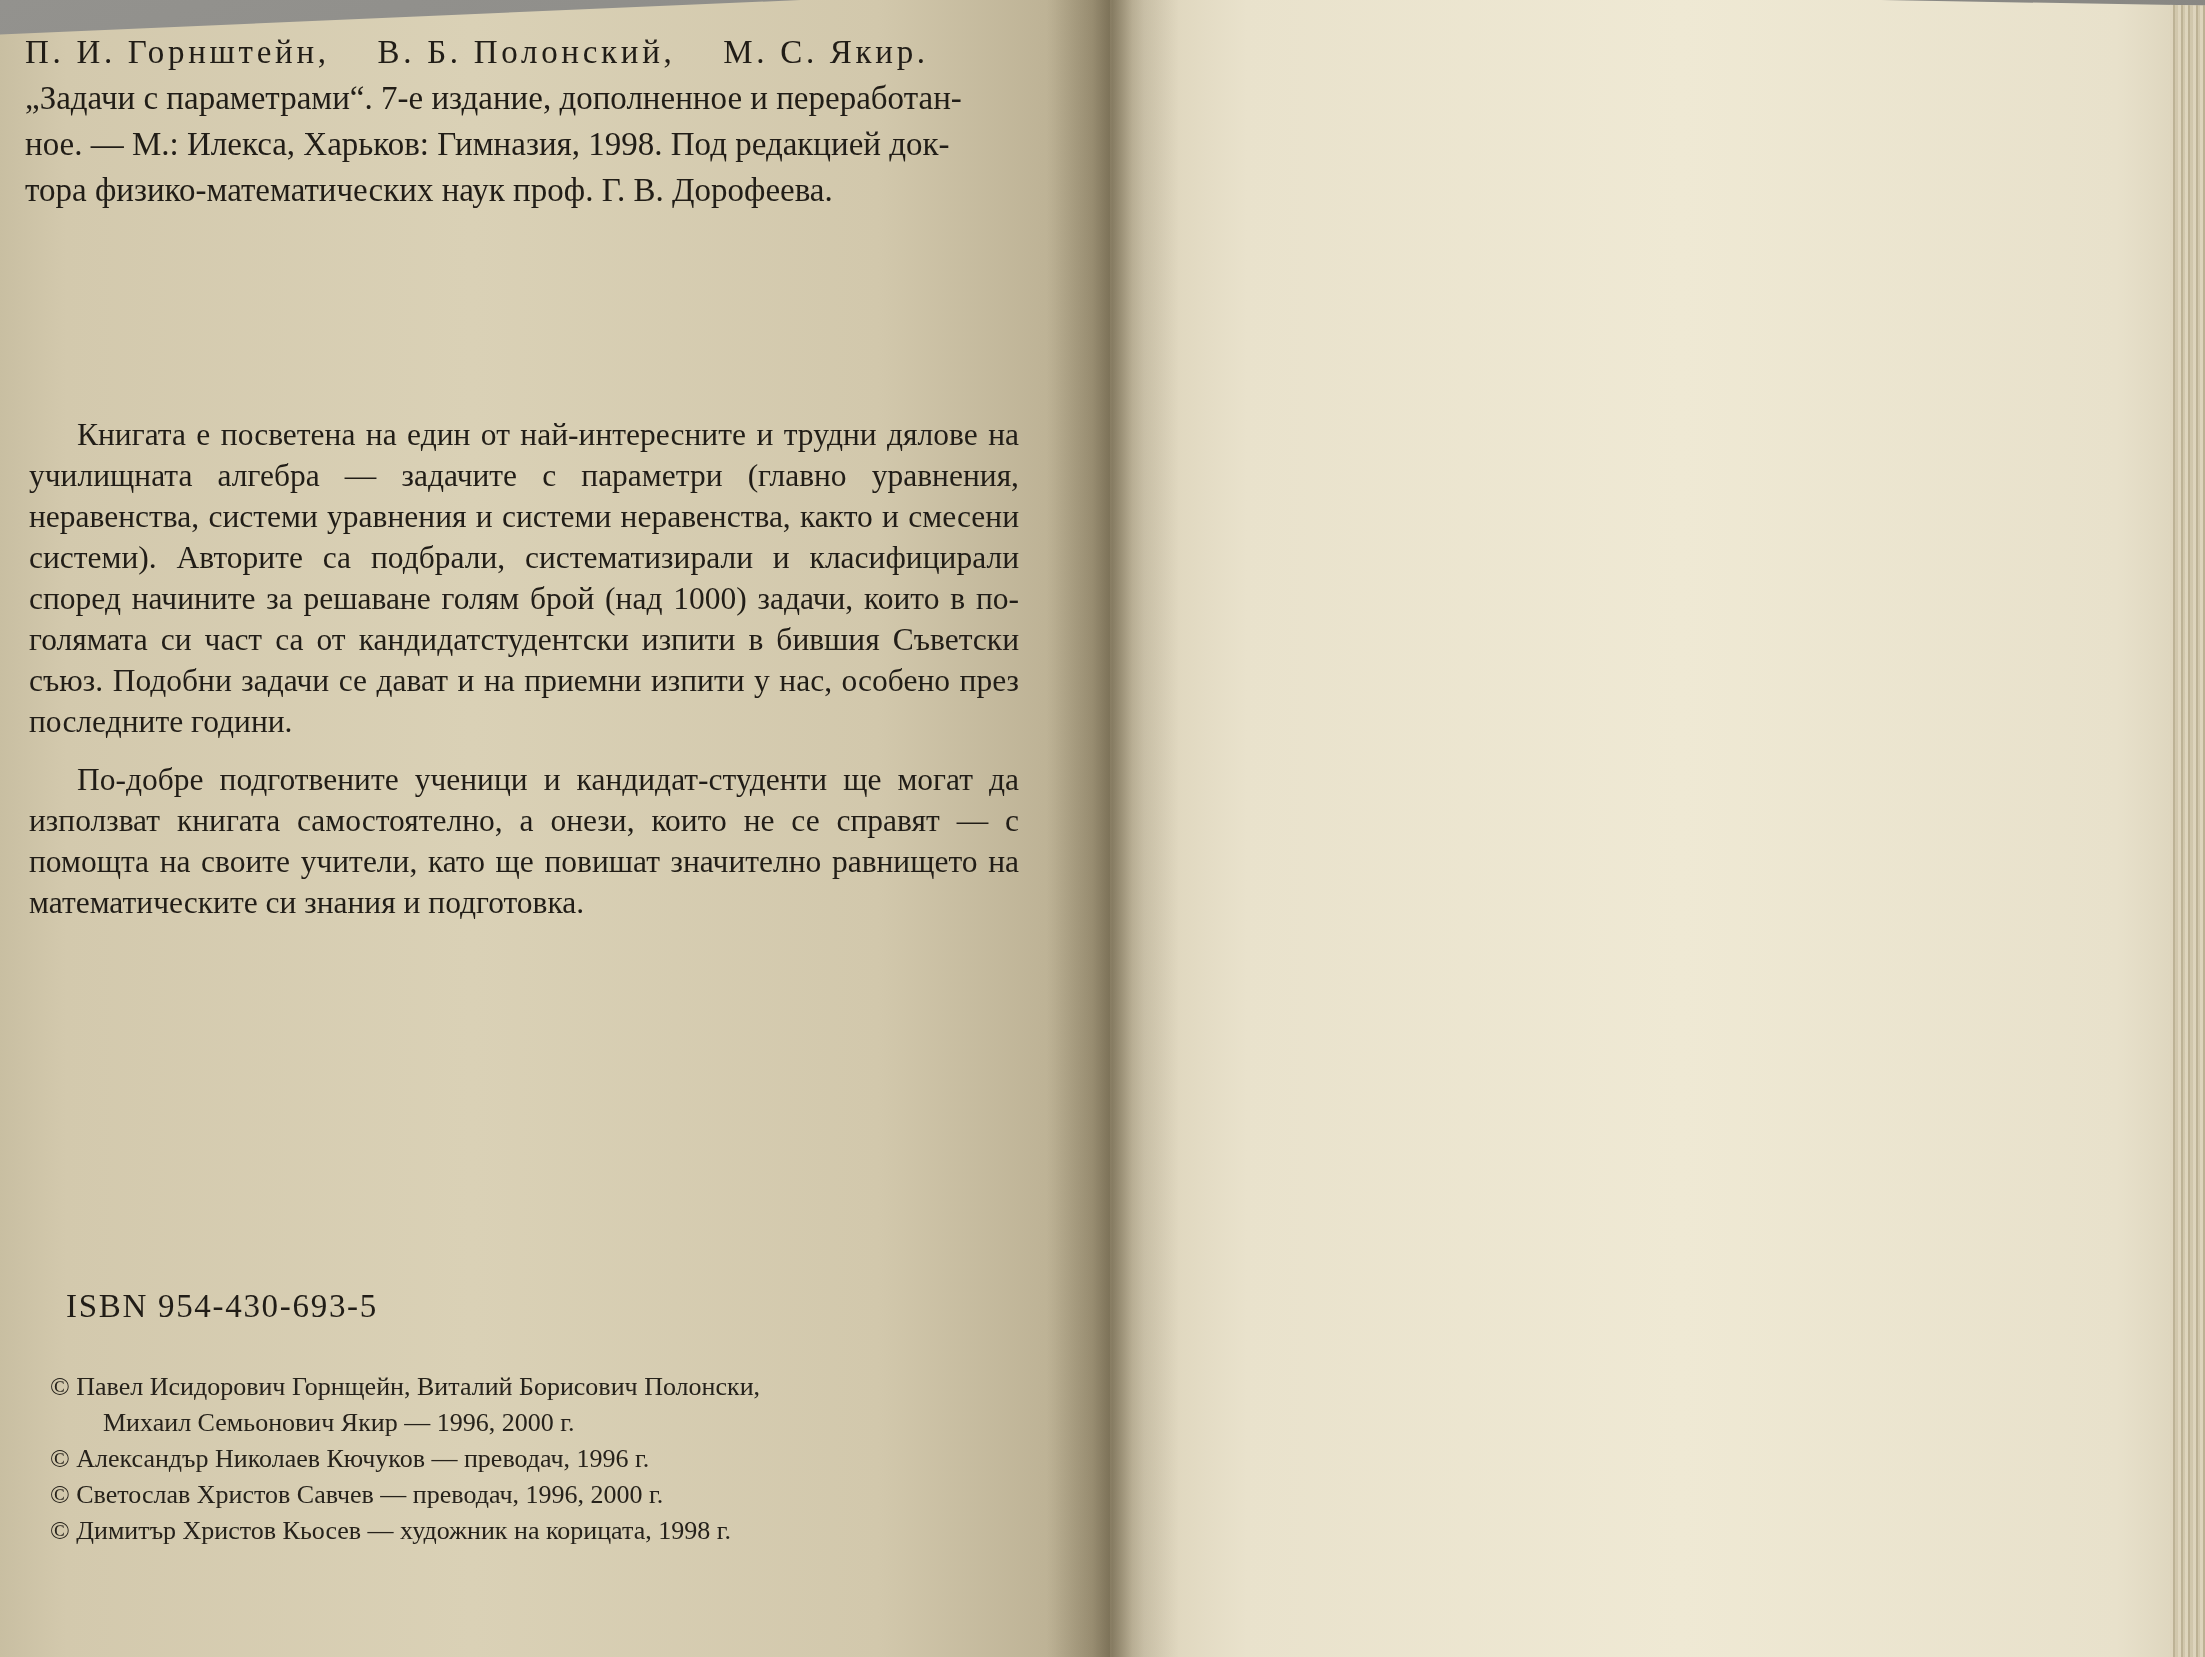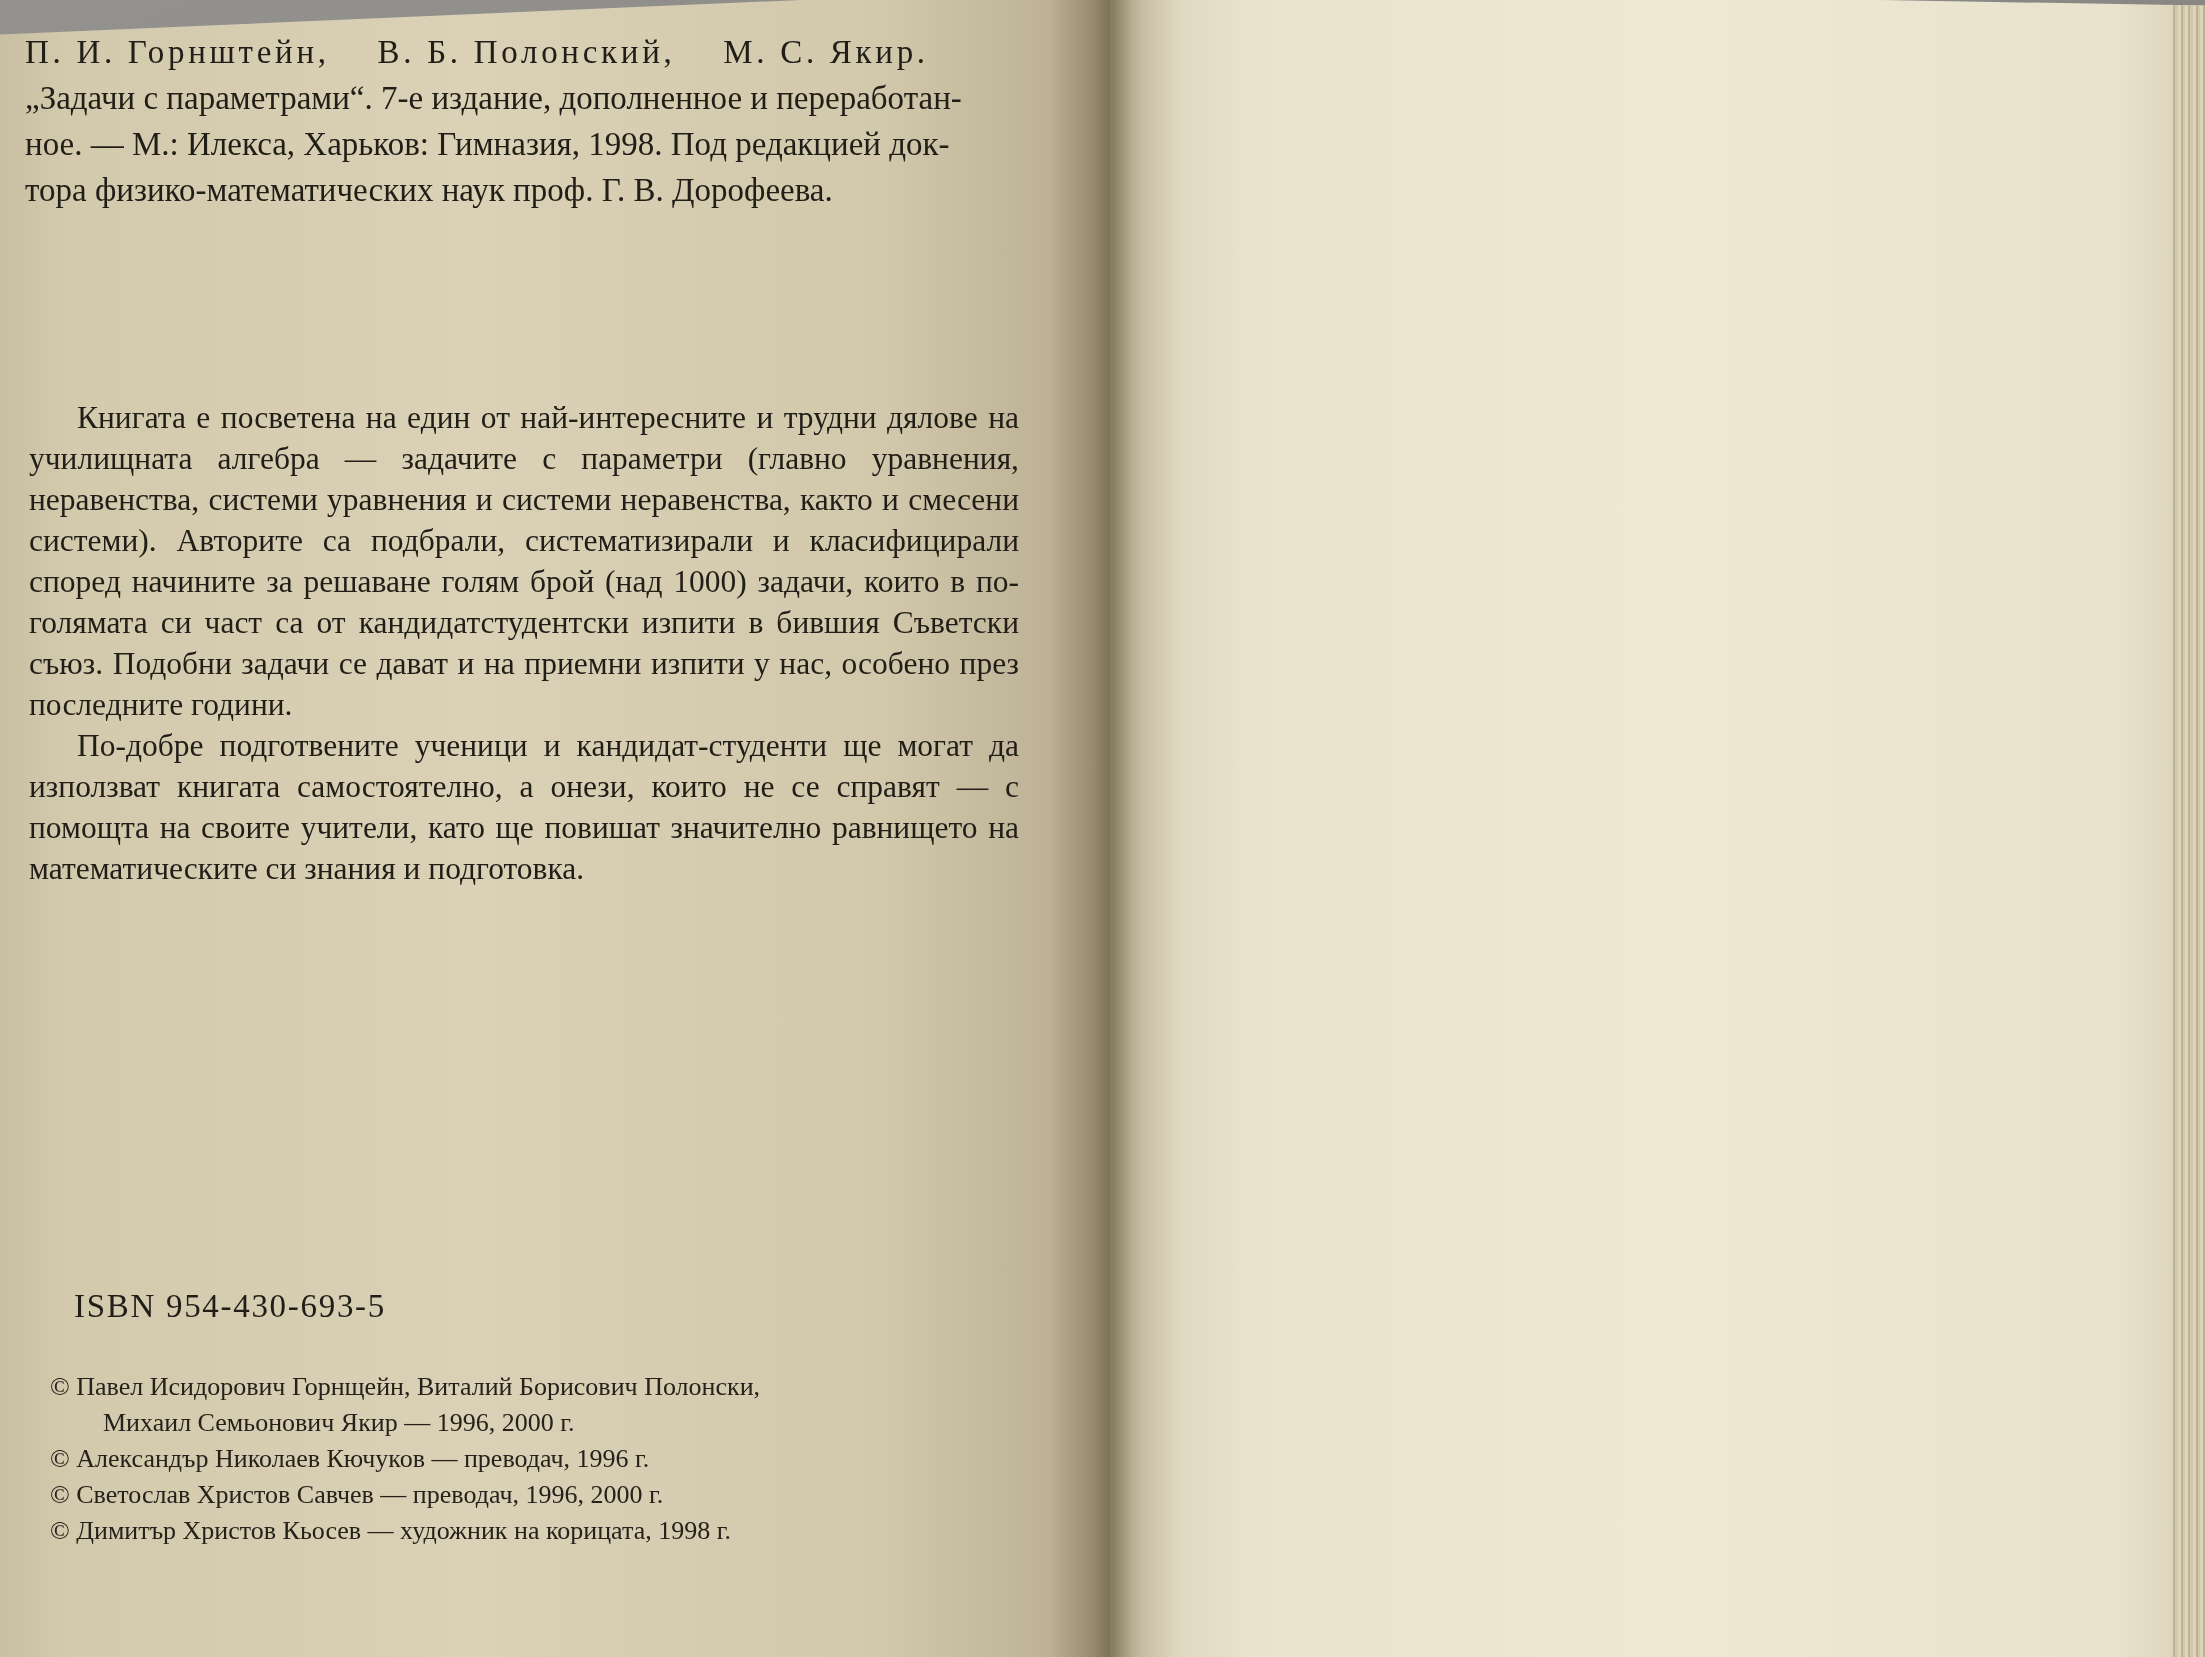--- a/index.html
+++ b/index.html
@@ -34,23 +34,23 @@
     background:linear-gradient(90deg,rgba(70,58,34,0) 0%,rgba(70,58,34,.22) 35%,rgba(58,48,28,.42) 50%,rgba(70,58,34,.18) 65%,rgba(70,58,34,0) 100%);
     pointer-events:none;
   }
 
   
   .citation { position:absolute; left:75px; top:46px; width:1015px; font-size:33px; line-height:46px; }
   .cit-line { white-space:pre-wrap; }
   .cit-first { letter-spacing:3.7px; }
 
   .annotation { position:absolute; left:79px; top:414px; width:990px; font-size:31.5px; line-height:41px; text-align:justify; }
-  .ann-p { text-indent:48px; }
+  .ann-p { text-indent:48px;margin-top:17px; }
 
-  .isbn { position:absolute; left:124px; top:1305px; font-size:33px; letter-spacing:1.7px; }
+  .isbn { position:absolute; left:116px; top:1305px; font-size:33px; letter-spacing:1.7px; }
 
   .copyrights { position:absolute; left:100px; top:1386px; font-size:26px; line-height:36px; color:#26221b; }
   .cp-line.cont { padding-left:53px; }
 </style>
 </head>
 <body>
 
 <div class="photo">
   <div class="book">
 

